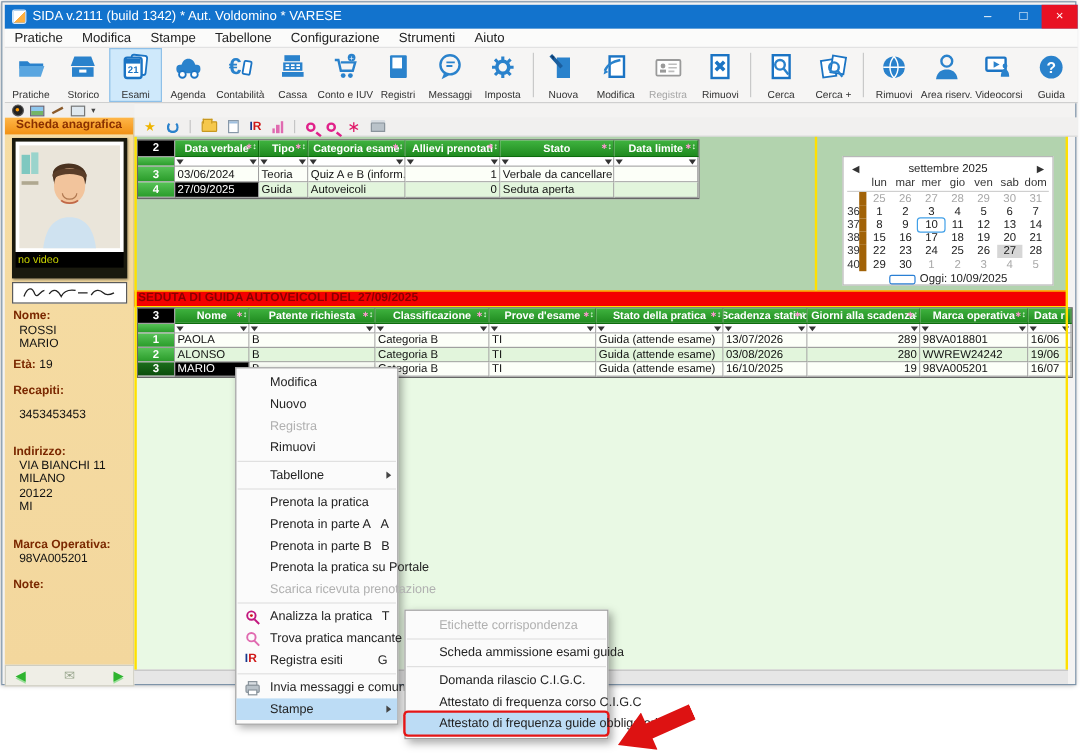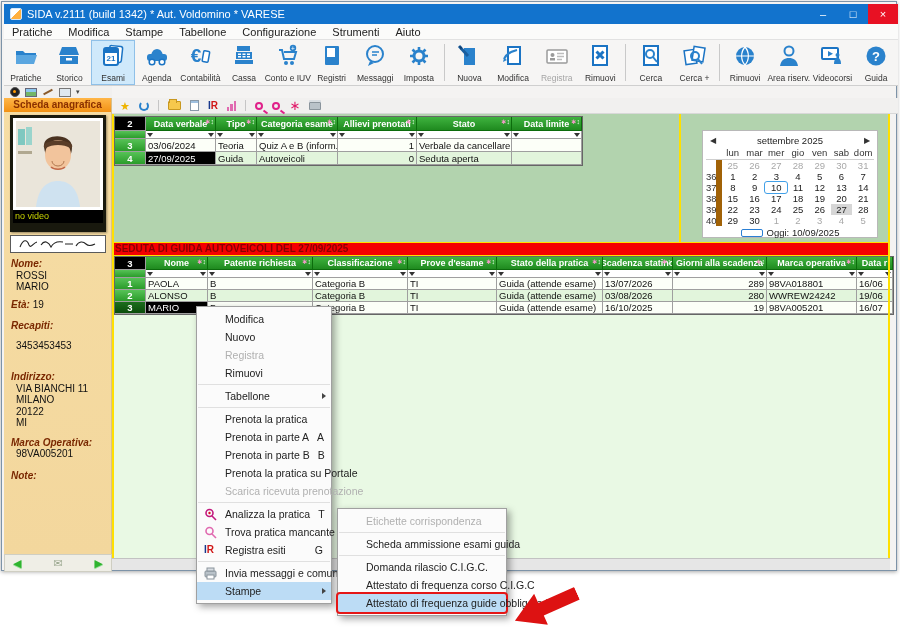--- a/index.html
+++ b/index.html
@@ -38,21 +38,21 @@
 
   
   .sidebar { position:absolute; left:2px; top:96px; width:108px; height:456px; background:linear-gradient(#f6dda4,#f3d79d); border-right:1px solid #d9c08a; overflow:hidden; }
   .sb-head { height:14px; background:linear-gradient(#ffb648,#f29114); color:#8a3000; font-size:10px; font-weight:bold; text-align:center; line-height:14px; }
   .photo-card { position:absolute; left:6px; top:17px; width:96px; height:117px; background:#19190e; padding:3px 3px 0 3px; box-shadow:1px 1px 2px rgba(0,0,0,.4); }
   .photo-matte { background:#fff; padding:3px; }
   .photo-matte svg { display:block; width:84px; height:86px; }
   .no-video { height:13px; background:#000; color:#c9d400; font-size:9px; line-height:13px; padding-left:2px; }
   .sig-box { position:absolute; left:6px; top:137px; width:96px; height:18px; background:#fff; border:1px solid #5a5a5a; display:flex; align-items:center; justify-content:center; }
   .sb-fields { position:absolute; left:7px; top:160px; width:98px; font-size:10px; line-height:11.5px; color:#111; }
-  .sb-lab { font-weight:bold; color:#7a2800;font-style:italic; }
+  .sb-lab { font-weight:bold; color:#7a2800; }
   .sb-val { padding-left:5px; }
   .sb-nav { position:absolute; left:2px; top:552px; width:108px; height:18px; background:#efeee6; border:1px solid #cfcec2; display:flex; align-items:center; justify-content:space-between; padding:0 8px; }
   .nav-arrow { color:#2fb42f; font-size:11px; text-shadow:0 1px 0 #9adf9a; }
   .nav-env { color:#9aa78f; font-size:11px; }
 
   
   .green-panel { position:absolute; left:110px; top:112px; width:778px; height:128px; background:#b2d3ae; }
   .yline-l { position:absolute; left:110px; top:112px; width:2px; height:444px; background:#ffe000; z-index:3; }
   .yline-r { position:absolute; left:886px; top:112px; width:2px; height:444px; background:#ffe000; z-index:3; }
   .yline-m { position:absolute; left:677px; top:112px; width:2px; height:128px; background:#ffe000; z-index:3; }
@@ -390,21 +390,21 @@
         <div class="sb-val">ROSSI</div>
         <div class="sb-val">MARIO</div>
         <div style="margin-top:6px"><span class="sb-lab">Età:</span> <span>19</span></div>
         <div class="sb-lab" style="margin-top:10px">Recapiti:</div>
         <div class="sb-val" style="margin-top:8px">3453453453</div>
         <div class="sb-lab" style="margin-top:20px">Indirizzo:</div>
         <div class="sb-val">VIA BIANCHI 11</div>
         <div class="sb-val">MILANO</div>
         <div class="sb-val">20122</div>
         <div class="sb-val">MI</div>
-        <div class="sb-lab" style="margin-top:8px">Marca Operativa:</div>
+        <div class="sb-lab" style="margin-top:20px">Marca Operativa:</div>
         <div class="sb-val">98VA005201</div>
         <div class="sb-lab" style="margin-top:10px">Note:</div>
       </div>
     </div>
     <div class="sb-nav">
       <span class="nav-arrow">◀</span>
       <span class="nav-env">✉</span>
       <span class="nav-arrow">▶</span>
     </div>
 

